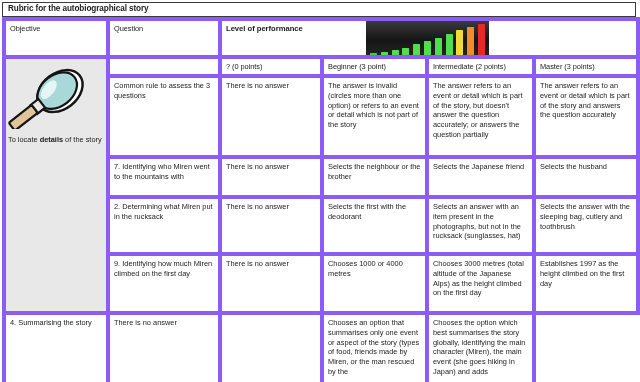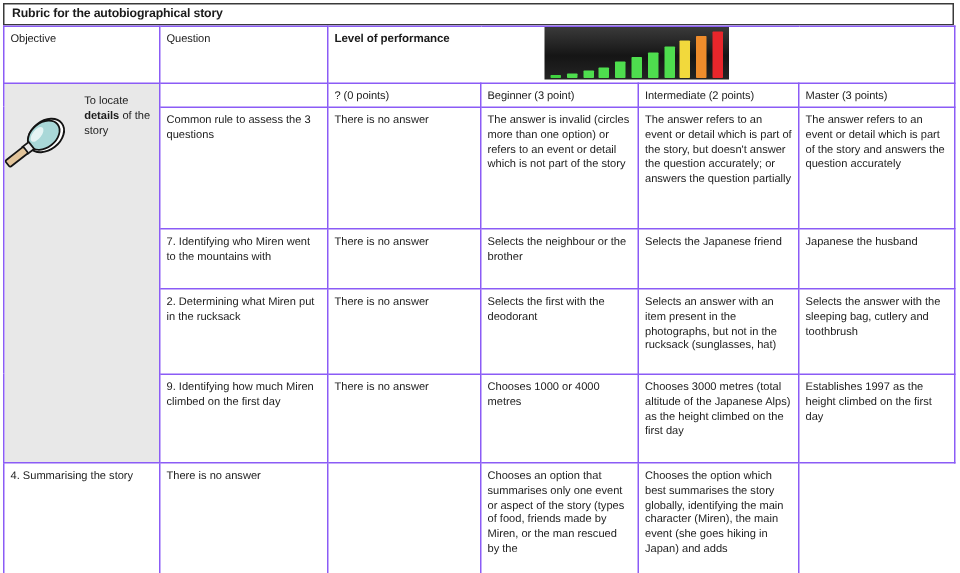--- a/index.html
+++ b/index.html
@@ -47,21 +47,21 @@
   table.rubric {
     position: absolute;
     left: 2px;
     top: 17px;
     width: 634px;
     border-collapse: collapse;
     table-layout: fixed;
     background: #ffffff;
   }
   table.rubric td, table.rubric th {
-    border: 1px solid #8b5cf6;
+    border: 4px solid #8b5cf6;
     vertical-align: top;
     padding: 3px 4px 2px 4px;
     font-size: 7.4px;
     line-height: 1.33;
     font-weight: normal;
     text-align: left;
     box-sizing: border-box;
     word-wrap: break-word;
     overflow: hidden;
   }
@@ -76,21 +76,21 @@
   .objcell {
     background: #e8e8e8;
     position: relative;
   }
 
   
   .obj-wrap {
     position: relative;
     height: 100%;
     display: flex;
-    flex-direction: row;
+    flex-direction: column;
     justify-content: flex-start;
   }
   .magnifier {
     width: 96px;
     height: 66px;
     margin: 4px auto 0 auto;
     display: block;
   }
   .obj-caption {
     margin-top: 6px;
@@ -203,21 +203,21 @@
       <td>The answer is invalid (circles more than one option) or refers to an event or detail which is not part of the story</td>
       <td>The answer refers to an event or detail which is part of the story, but doesn't answer the question accurately; or answers the question partially</td>
       <td>The answer refers to an event or detail which is part of the story and answers the question accurately</td>
     </tr>
 
     <tr>
       <td class="qcell" style="height:40px">7. Identifying who Miren went to the mountains with</td>
       <td>There is no answer</td>
       <td>Selects the neighbour or the brother</td>
       <td>Selects the Japanese friend</td>
-      <td>Japanese the husband</td>
+      <td>Selects the husband</td>
     </tr>
 
     <tr>
       <td class="qcell" style="height:57px">2. Determining what Miren put in the rucksack</td>
       <td>There is no answer</td>
       <td>Selects the first with the deodorant</td>
       <td>Selects an answer with an item present in the photographs, but not in the rucksack (sunglasses, hat)</td>
       <td>Selects the answer with the sleeping bag, cutlery and toothbrush</td>
     </tr>
 

